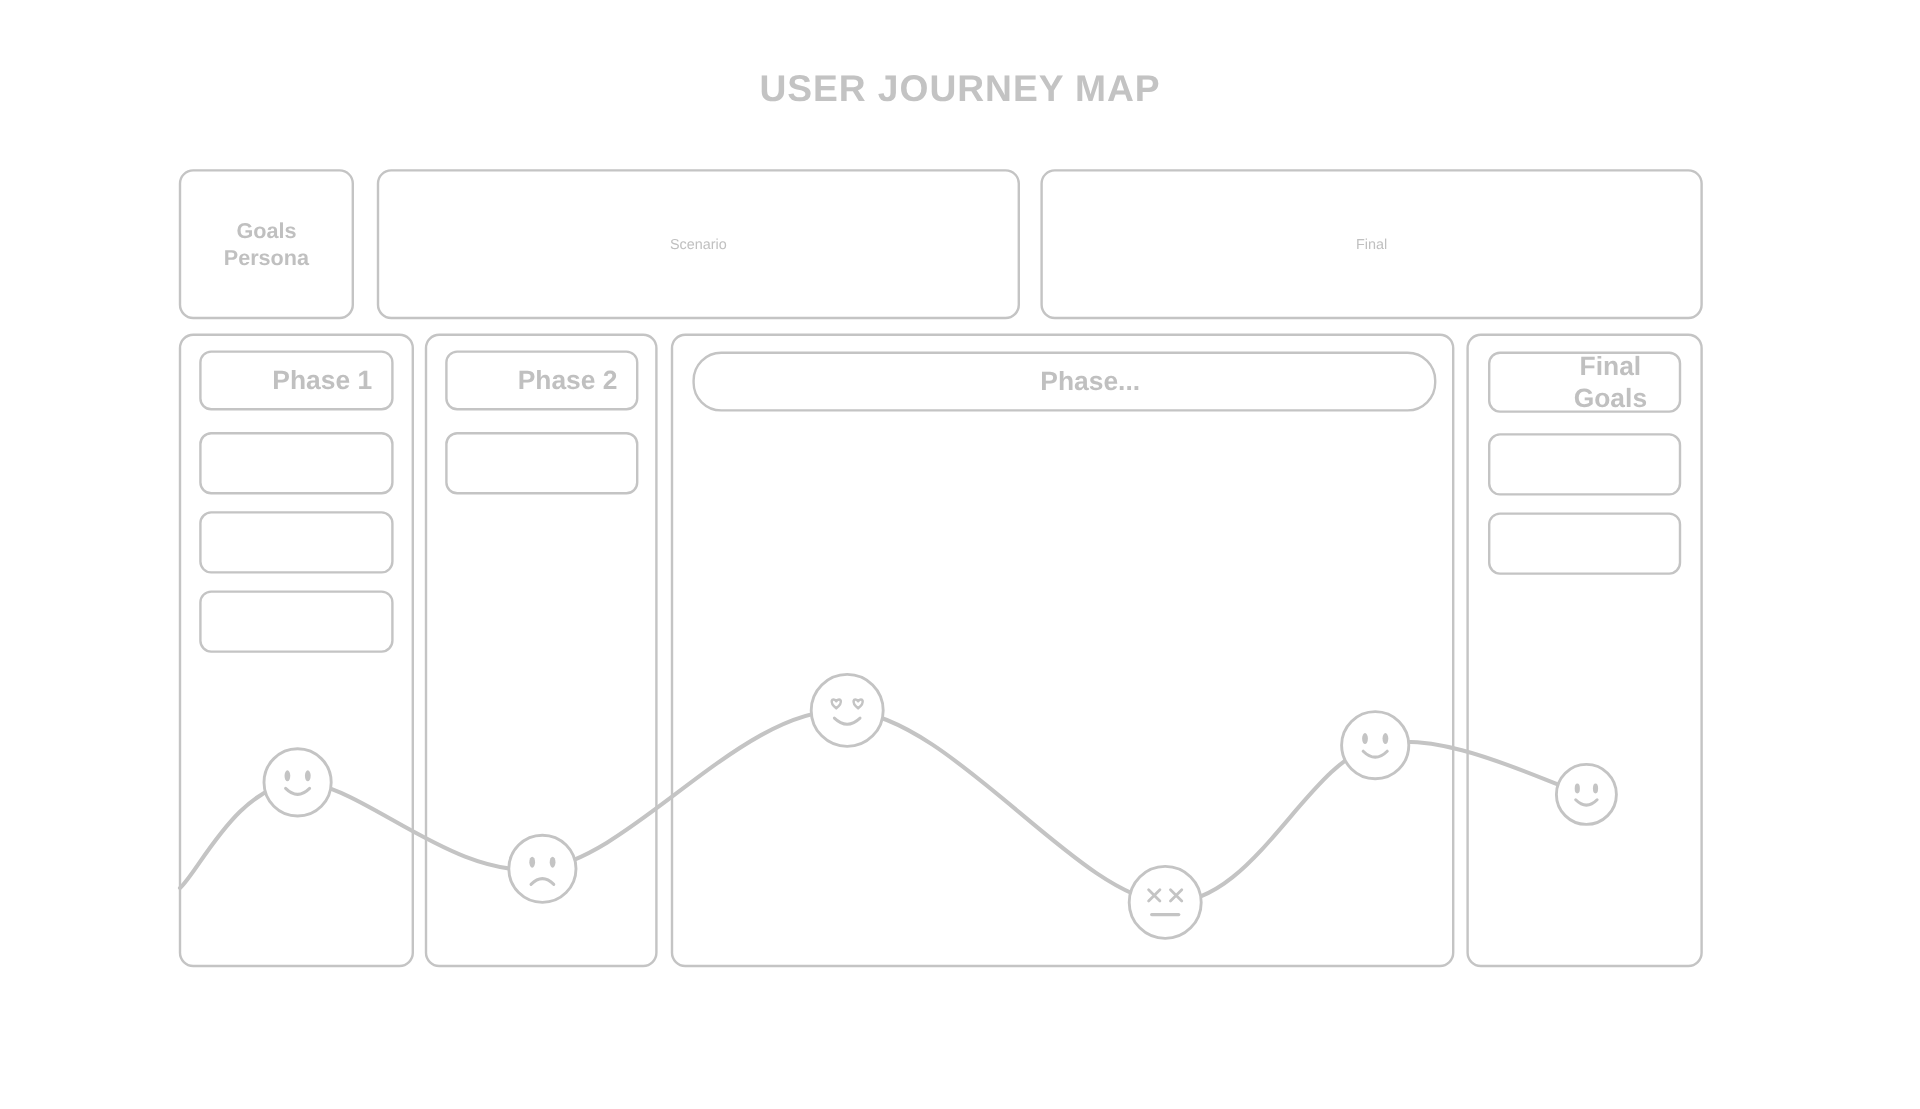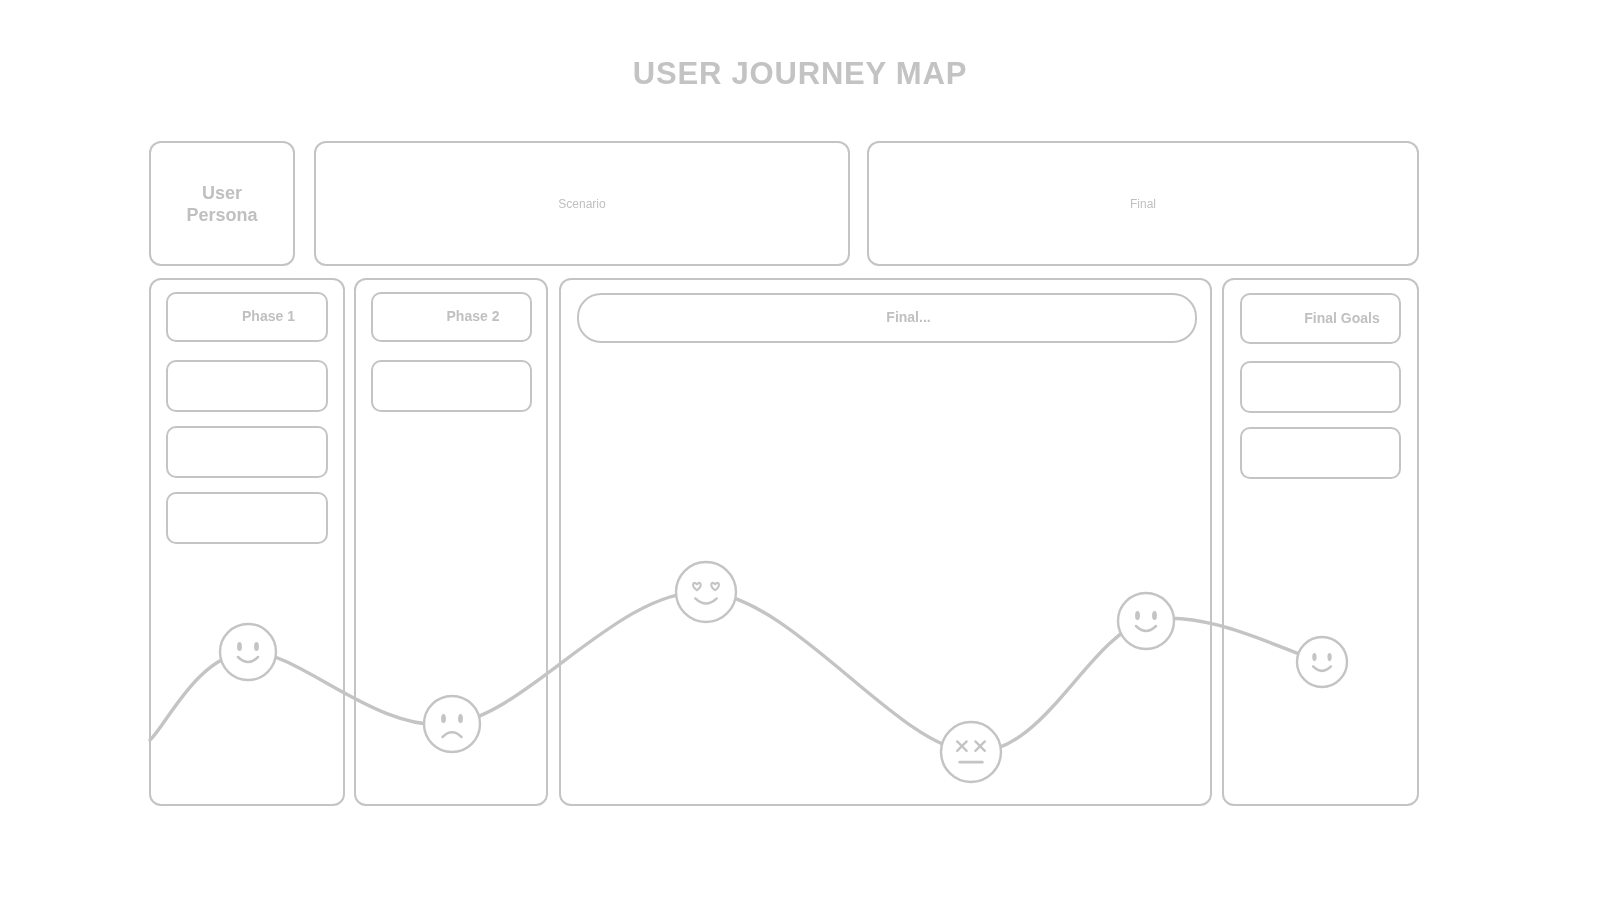--- a/index.html
+++ b/index.html
@@ -53,21 +53,21 @@
   #col-1 { left:354px;  top:278px; width:194px; height:528px; }
   #col-2 { left:559px;  top:278px; width:653px; height:528px; }
   #col-3 { left:1222px; top:278px; width:197px; height:528px; }
 
   .phase-head {
     position: absolute;
     border: 2.5px solid #c4c4c4;
     border-radius: 10px;
     background: transparent;
   }
-  .phase-head .boxlabel { font-size: 14px; font-weight: bold; margin-left: 43px; }
+  .phase-head .boxlabel { font-size: 22px; font-weight: bold; margin-left: 43px; }
 
   #head-0 { left:166px;  top:292px; width:162px; height:50px; }
   #head-1 { left:371px;  top:292px; width:161px; height:50px;padding-left:40px; }
   #head-2 { left:577px;  top:293px; width:620px; height:50px; border-radius:24px; }
   #head-3 { left:1240px; top:293px; width:161px; height:51px; }
 
   .slot {
     position: absolute;
     border: 2.5px solid #c4c4c4;
     border-radius: 10px;
@@ -82,21 +82,21 @@
   }
 </style>
 </head>
 <body>
 
 <div id="stage">
 
   <div id="title">USER JOURNEY MAP</div>
 
   <div class="box soft" id="hdr-persona">
-    <div class="boxlabel">User
+    <div class="boxlabel">Goals
 Persona</div>
   </div>
   <div class="box soft" id="hdr-scenario">
     <div class="boxlabel">Scenario</div>
   </div>
   <div class="box soft" id="hdr-goals">
     <div class="boxlabel">Final</div>
   </div>
 
   <div class="column" id="col-0"></div>
@@ -104,21 +104,21 @@
   <div class="column" id="col-2"></div>
   <div class="column" id="col-3"></div>
 
   <div class="phase-head" id="head-0">
     <div class="boxlabel">Phase 1</div>
   </div>
   <div class="phase-head" id="head-1">
     <div class="boxlabel">Phase 2</div>
   </div>
   <div class="phase-head" id="head-2">
-    <div class="boxlabel">Final...</div>
+    <div class="boxlabel">Phase...</div>
   </div>
   <div class="phase-head" id="head-3">
     <div class="boxlabel">Final Goals</div>
   </div>
 
   <div id="slot-host">
       <div class="slot" style="left: 166px; width: 162px; top: 360px; height: 52px;"></div>
       <div class="slot" style="left: 166px; width: 162px; top: 426px; height: 52px;"></div>
       <div class="slot" style="left: 166px; width: 162px; top: 492px; height: 52px;"></div>
       <div class="slot" style="left: 371px; width: 161px; top: 360px; height: 52px;"></div>

